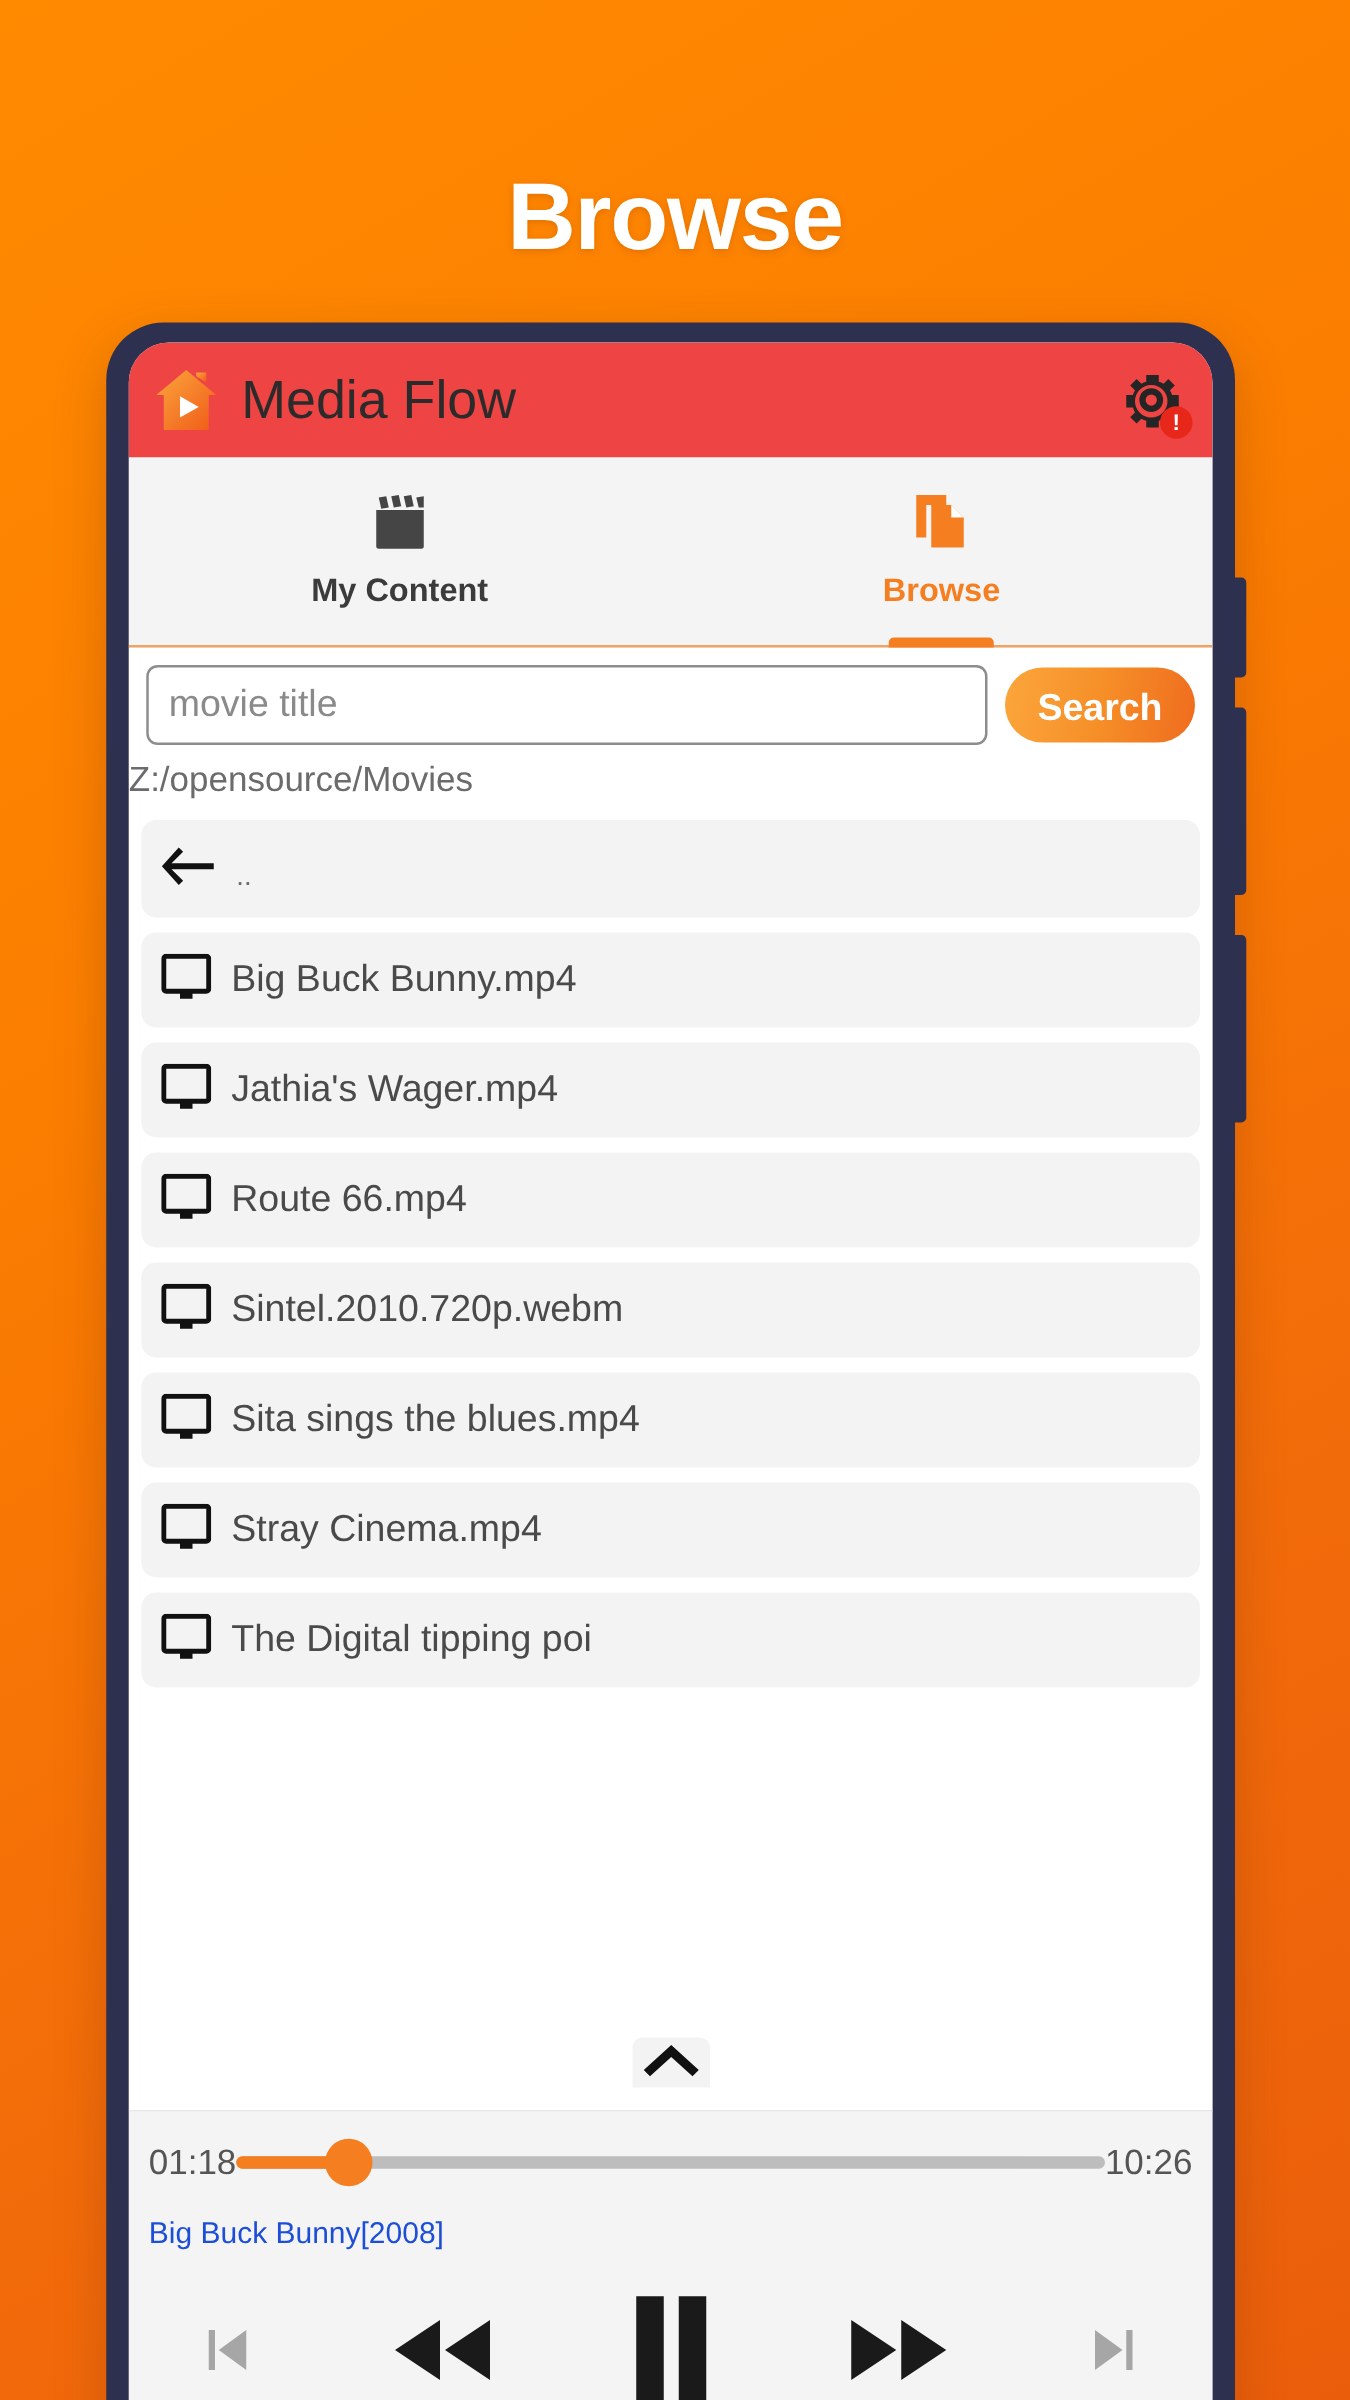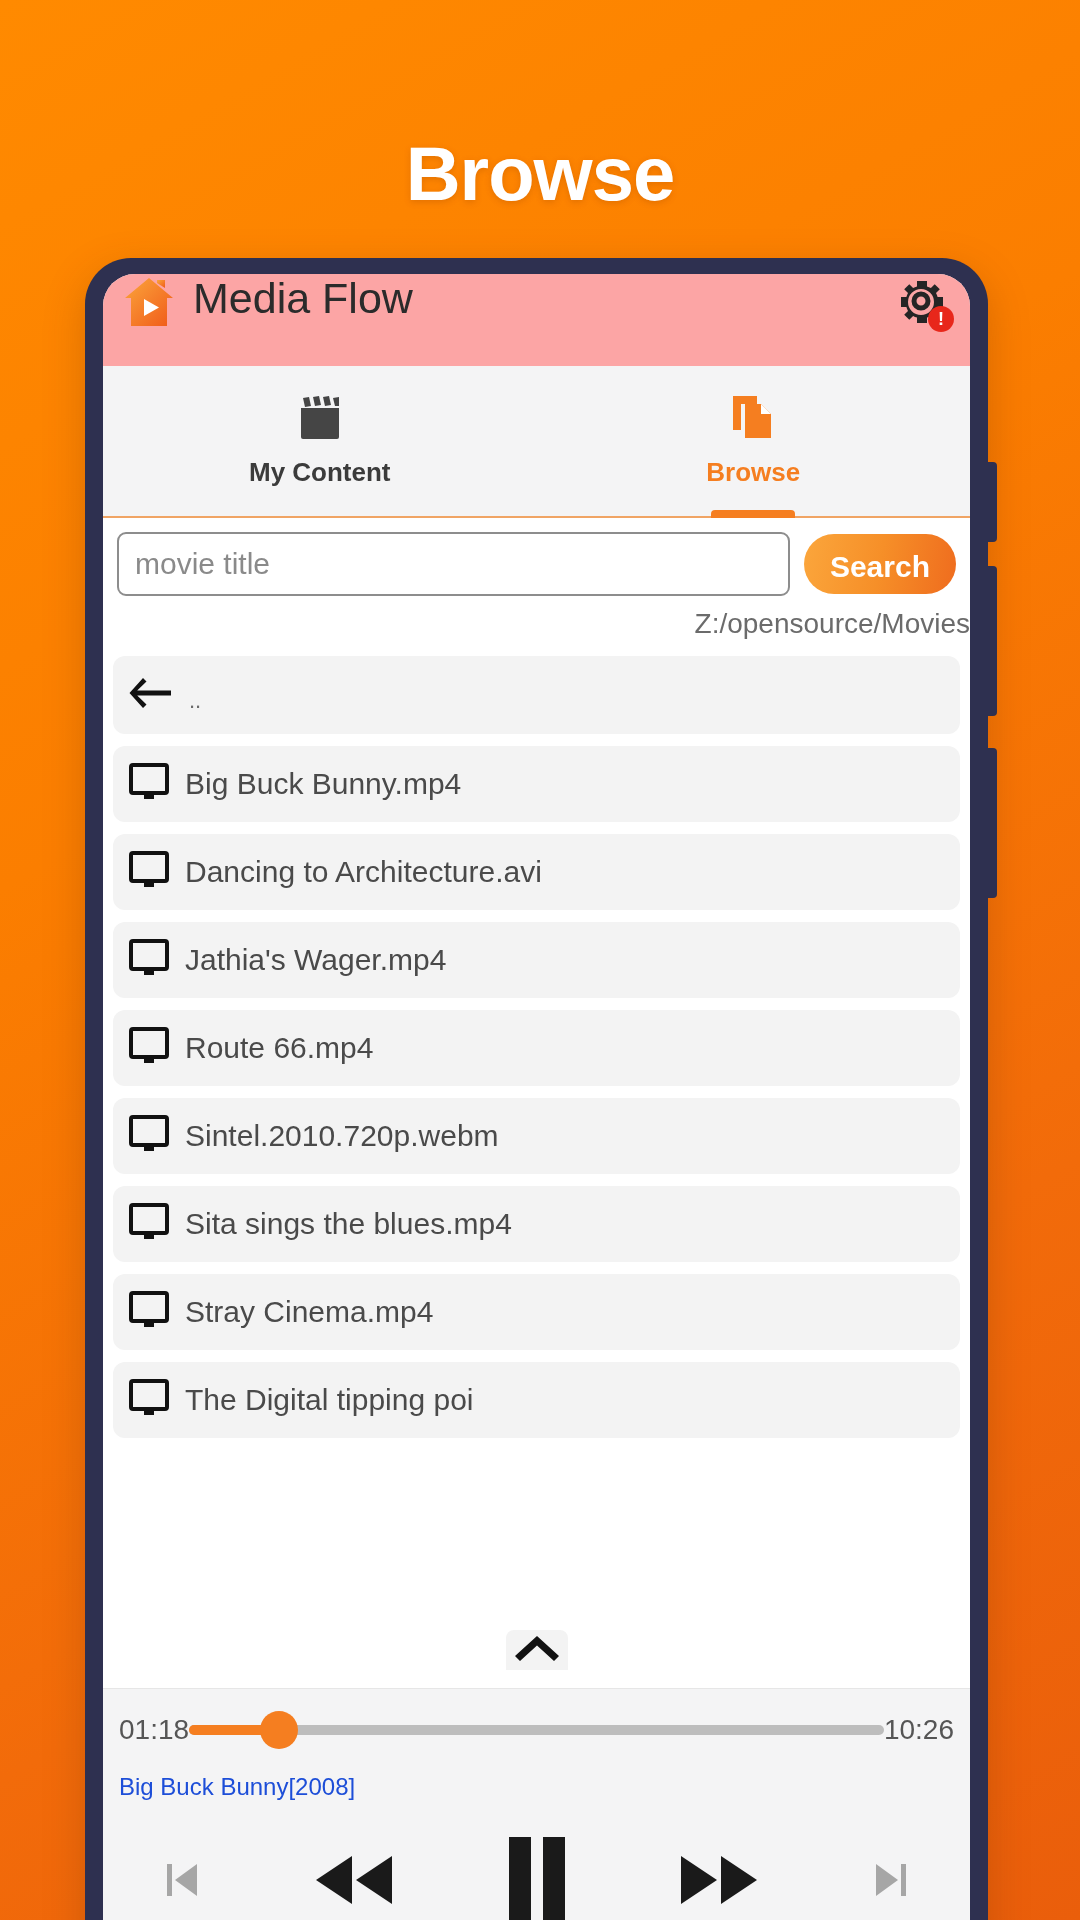--- a/index.html
+++ b/index.html
@@ -66,23 +66,23 @@
     overflow: hidden;
     display: flex;
     flex-direction: column;
   }
 
   
   .appbar {
     flex: 0 0 auto;
     height: 92px;
     display: flex;
-    align-items: flex-start;
+    align-items: center;
     padding: 0 22px 0 18px;
-    background: #fca5a5;
+    background: #ef4444;
   }
   .app-logo { width: 56px; height: 56px; flex: 0 0 auto; }
   .app-title {
     margin-left: 16px;
     font-size: 43px;
     color: #2b2b2b;
     font-weight: 400;
     letter-spacing: 0px;
   }
   .appbar-spacer { flex: 1 1 auto; }
@@ -167,21 +167,21 @@
     background: linear-gradient(100deg, #FBA63C 0%, #F68F28 50%, #EF6C1E 100%);
     color: #fff;
     font-size: 30px;
     font-weight: bold;
     font-family: "Liberation Sans", sans-serif;
     cursor: pointer;
   }
 
   .path-label {
     flex: 0 0 auto;
-    text-align: right;
+    text-align: left;
     font-size: 28px;
     color: #6b6b6b;
     padding: 4px 0 16px 0;
     background: #fff;
   }
 
   
   .filelist {
     flex: 1 1 auto;
     background: #ffffff;
@@ -363,29 +363,20 @@
         <div class="file-row">
           <span>
             <svg viewBox="0 0 40 38" width="40" height="38">
               <rect x="2" y="2" width="36" height="28" rx="2" fill="none" stroke="#111" stroke-width="4"></rect>
               <rect x="15" y="31" width="10" height="5" fill="#111"></rect>
             </svg>
           </span>
           <span class="file-name">Big Buck Bunny.mp4</span>
         </div>
 
-        <div class="file-row">
-          <span>
-            <svg viewBox="0 0 40 38" width="40" height="38">
-              <rect x="2" y="2" width="36" height="28" rx="2" fill="none" stroke="#111" stroke-width="4"></rect>
-              <rect x="15" y="31" width="10" height="5" fill="#111"></rect>
-            </svg>
-          </span>
-          <span class="file-name">Dancing to Architecture.avi</span>
-        </div>
 
         <div class="file-row">
           <span>
             <svg viewBox="0 0 40 38" width="40" height="38">
               <rect x="2" y="2" width="36" height="28" rx="2" fill="none" stroke="#111" stroke-width="4"></rect>
               <rect x="15" y="31" width="10" height="5" fill="#111"></rect>
             </svg>
           </span>
           <span class="file-name">Jathia's Wager.mp4</span>
         </div>

